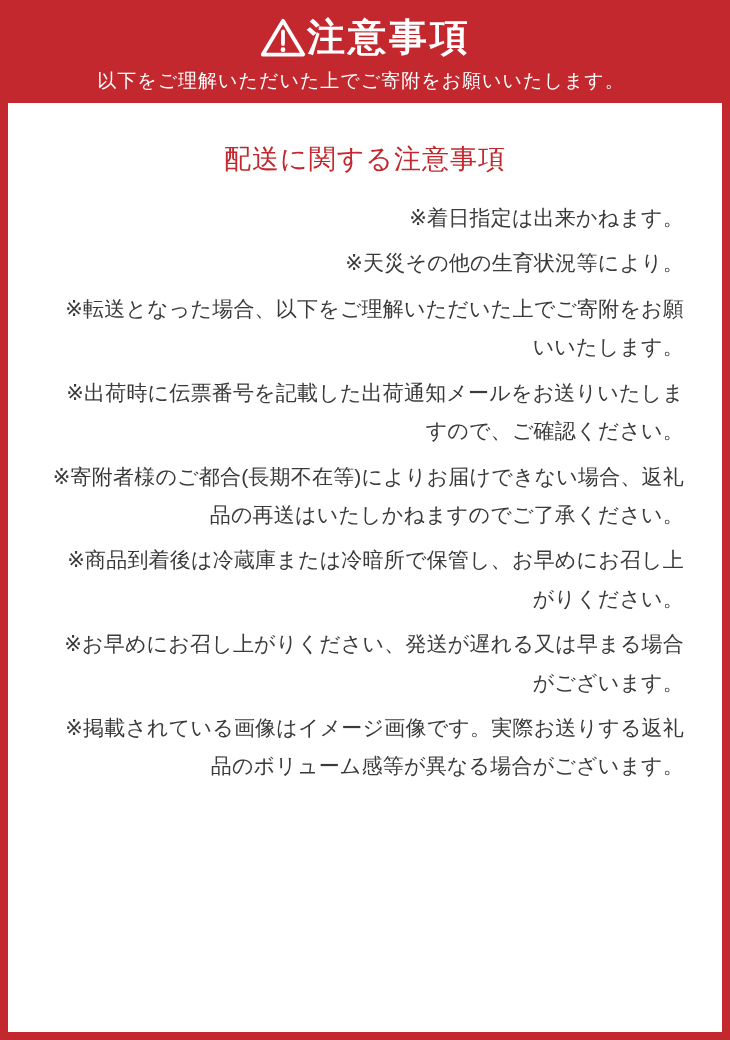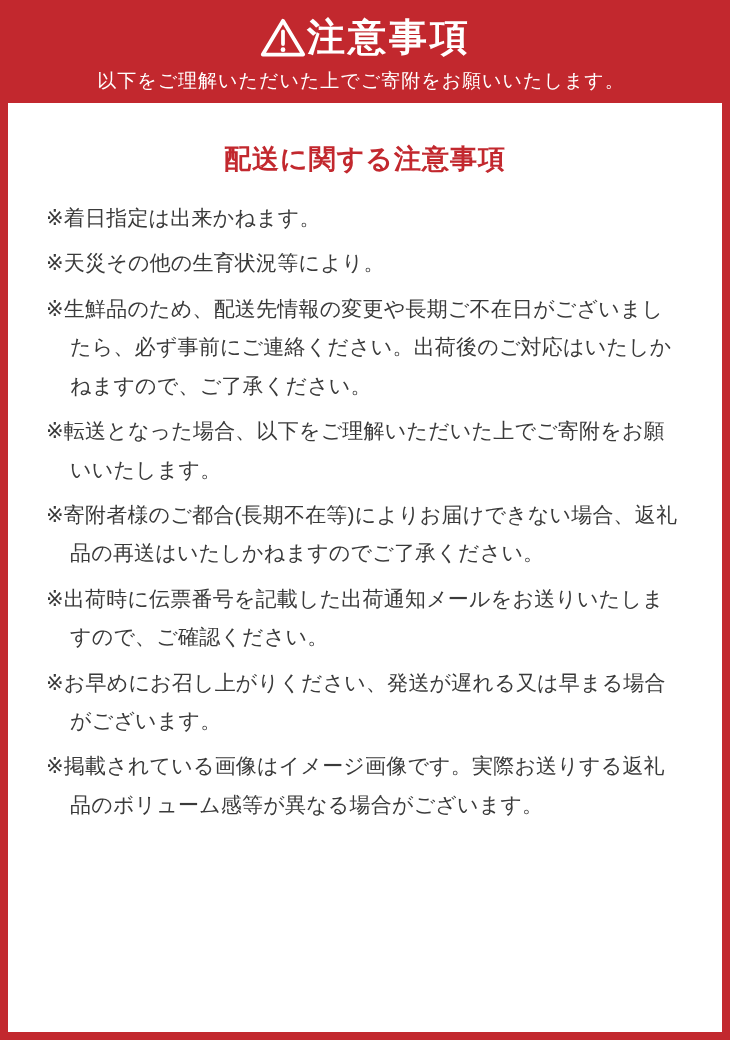--- a/index.html
+++ b/index.html
@@ -43,36 +43,37 @@
     background: #ffffff;
     margin: 0 8px 8px 8px;
     flex: 1 1 auto;
     box-sizing: border-box;
     padding: 26px 38px 14px 38px;
   }
   .section-heading {
     color: #c2282e;
     text-align: center;
     font-size: 27px;
-    font-weight: 700;
+    font-weight: 400;
     letter-spacing: 1px;
     margin: 12px 0 22px 0;
   }
   .notice-list {
     list-style: none;
     margin: 0; padding: 0;
     color: #3a3a3a;
     font-size: 21px;
     line-height: 1.83;
   }
   .notice-item {
     padding-left: 24px;
     text-indent: -24px;
     margin-bottom: 7px;
     letter-spacing: 0.2px;
+    text-align: right;
   }
 </style>
 </head>
 <body>
 
 <div class="page">
 
   <header class="header">
     <div class="title-row">
       <span>
@@ -88,30 +89,30 @@
   </header>
 
   <main class="content-box">
     <h2 class="section-heading">配送に関する注意事項</h2>
     <ul class="notice-list">
 
         <li class="notice-item">※着日指定は出来かねます。</li>
 
         <li class="notice-item">※天災その他の生育状況等により。</li>
 
-        <li class="notice-item">※生鮮品のため、配送先情報の変更や長期ご不在日がございましたら、必ず事前にご連絡ください。出荷後のご対応はいたしかねますので、ご了承ください。</li>
 
 
 
         <li class="notice-item">※転送となった場合、以下をご理解いただいた上でご寄附をお願いいたします。</li>
 
+        <li class="notice-item">※出荷時に伝票番号を記載した出荷通知メールをお送りいたしますので、ご確認ください。</li>
+
         <li class="notice-item">※寄附者様のご都合(長期不在等)によりお届けできない場合、返礼品の再送はいたしかねますのでご了承ください。</li>
 
-        <li class="notice-item">※出荷時に伝票番号を記載した出荷通知メールをお送りいたしますので、ご確認ください。</li>
-
+        <li class="notice-item">※商品到着後は冷蔵庫または冷暗所で保管し、お早めにお召し上がりください。</li>
 
         <li class="notice-item">※お早めにお召し上がりください、発送が遅れる又は早まる場合がございます。</li>
 
         <li class="notice-item">※掲載されている画像はイメージ画像です。実際お送りする返礼品のボリューム感等が異なる場合がございます。</li>
       </ul>
   </main>
 
 </div>
 
 </body></html>

